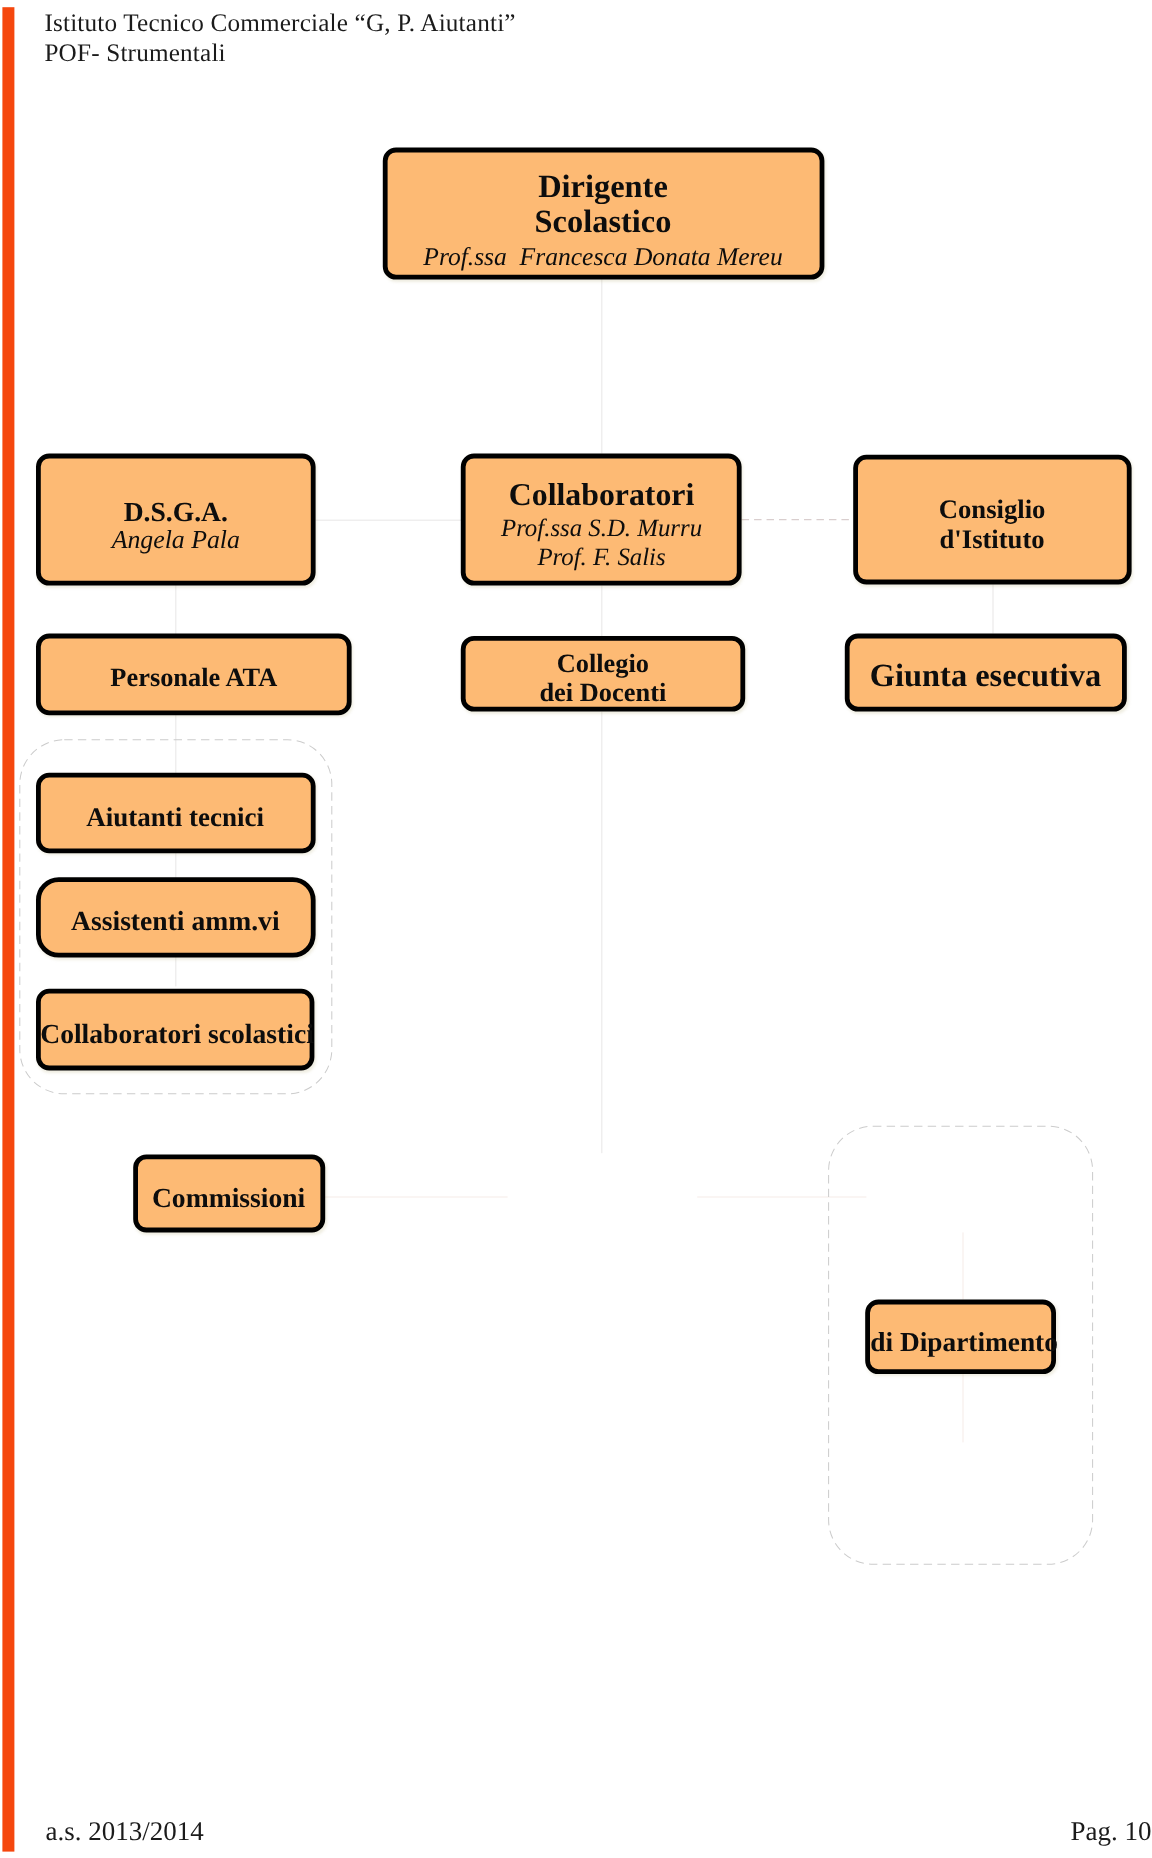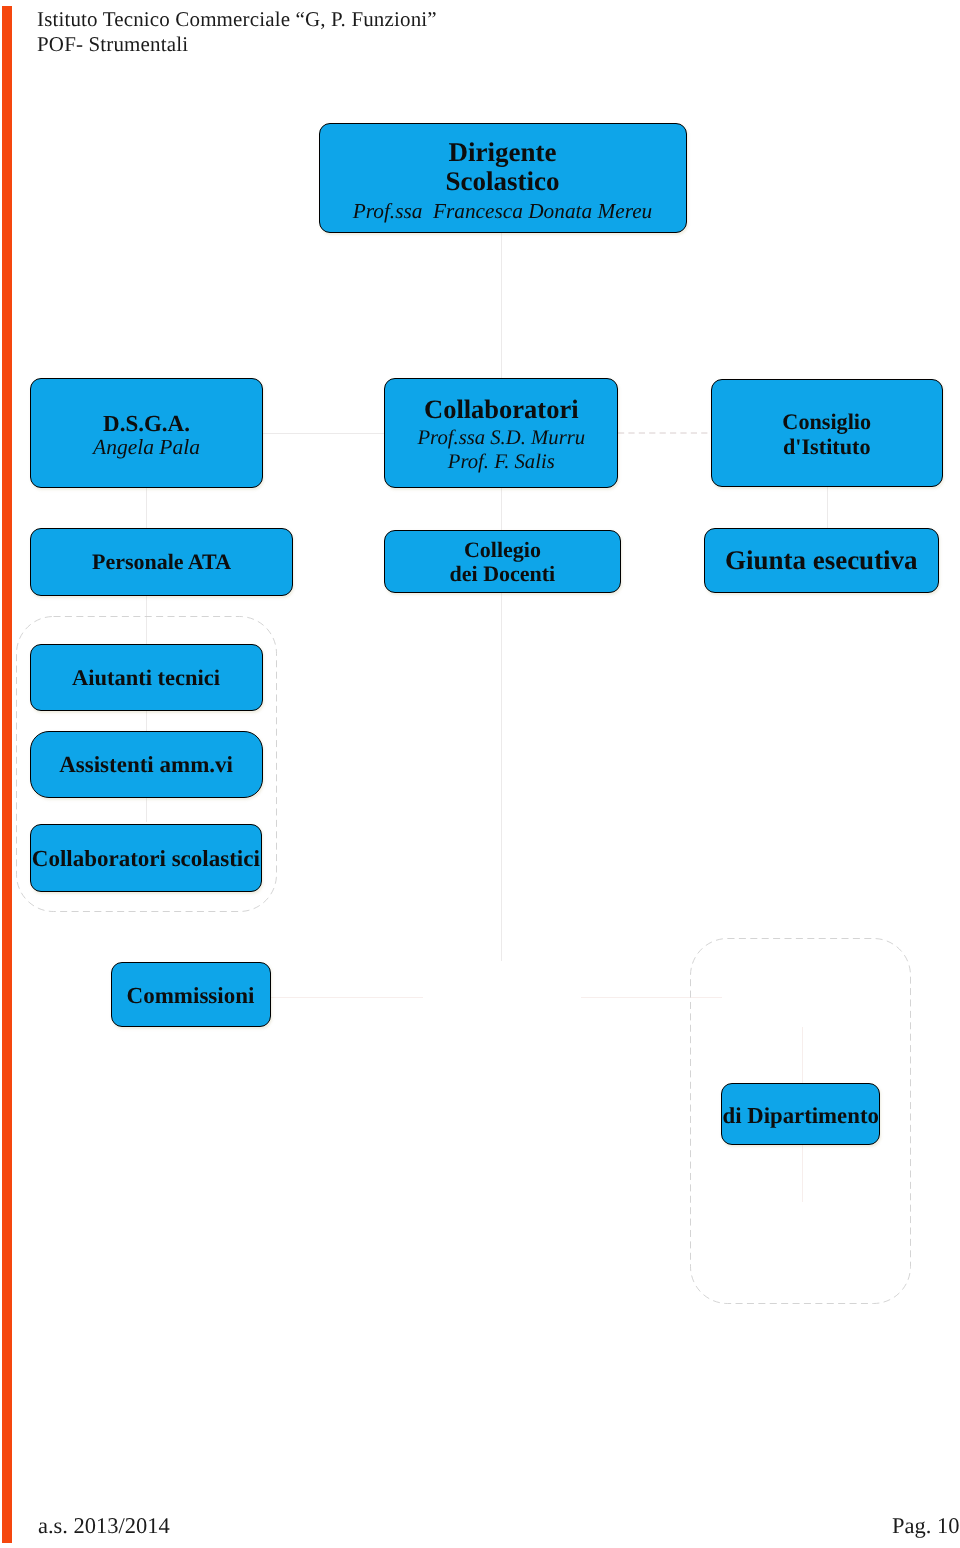--- a/index.html
+++ b/index.html
@@ -11,21 +11,21 @@
   .sidebar-rule{position:absolute;left:2.1px;top:5.8px;width:10px;height:1537px;background:#f5470e;}
 
   .hdr{position:absolute;will-change:opacity;left:37px;top:7px;font-size:21px;line-height:25.2px;color:#1b1b1b;
        white-space:nowrap;letter-spacing:0.15px;}
   .hdr span{display:block;}
 
   .ftr{position:absolute;will-change:opacity;font-size:22.5px;line-height:0;color:#1b1b1b;top:1526.0px;white-space:nowrap;}
   .ftr-left{left:38px;}
   .ftr-right{left:892px;}
 
-  .node{position:absolute;box-sizing:border-box;background:#0ea5e9;border:1px solid #000000;
+  .node{position:absolute;box-sizing:border-box;background:#fdba74;border:4px solid #000000;
         border-radius:11px;color:#0d0d0d;font-weight:bold;
         box-shadow:1px 1.5px 2.5px rgba(180,175,120,0.22);}
   .node .ln{position:absolute;will-change:opacity;left:0;right:0;text-align:center;line-height:0;white-space:pre;}
   .node .sub{font-weight:normal;font-style:italic;}
 
   .dashbox{position:absolute;overflow:visible;}
   .dashbox rect{fill:none;stroke:#cccccc;stroke-width:0.85;stroke-dasharray:7 4.4;}
 
   .vline{position:absolute;width:1px;background:#eceaea;}
   .hline{position:absolute;height:1px;background:#eceaea;}
@@ -34,21 +34,21 @@
   .dline{position:absolute;overflow:visible;}
 </style>
 </head>
 <body>
 
 <div class="page">
 
   <div class="sidebar-rule"></div>
 
   <div class="hdr">
-    <span>Istituto Tecnico Commerciale “G, P. Funzioni”</span>
+    <span>Istituto Tecnico Commerciale “G, P. Aiutanti”</span>
     <span>POF- Strumentali</span>
   </div>
 
   <div class="vline" style="left:501.4px;top:232.2px;height:145.8px;"></div>
 
   <div class="hline" style="left:262.5px;top:433px;width:122.5px;"></div>
   <svg class="dline" style="left:618.4px;top:432.4px;" width="93" height="2" viewBox="0 0 93 2">
     <line x1="0" y1="1" x2="93" y2="1" stroke="#d9cece" stroke-width="1" stroke-dasharray="6.2 4.2"></line>
   </svg>
 

